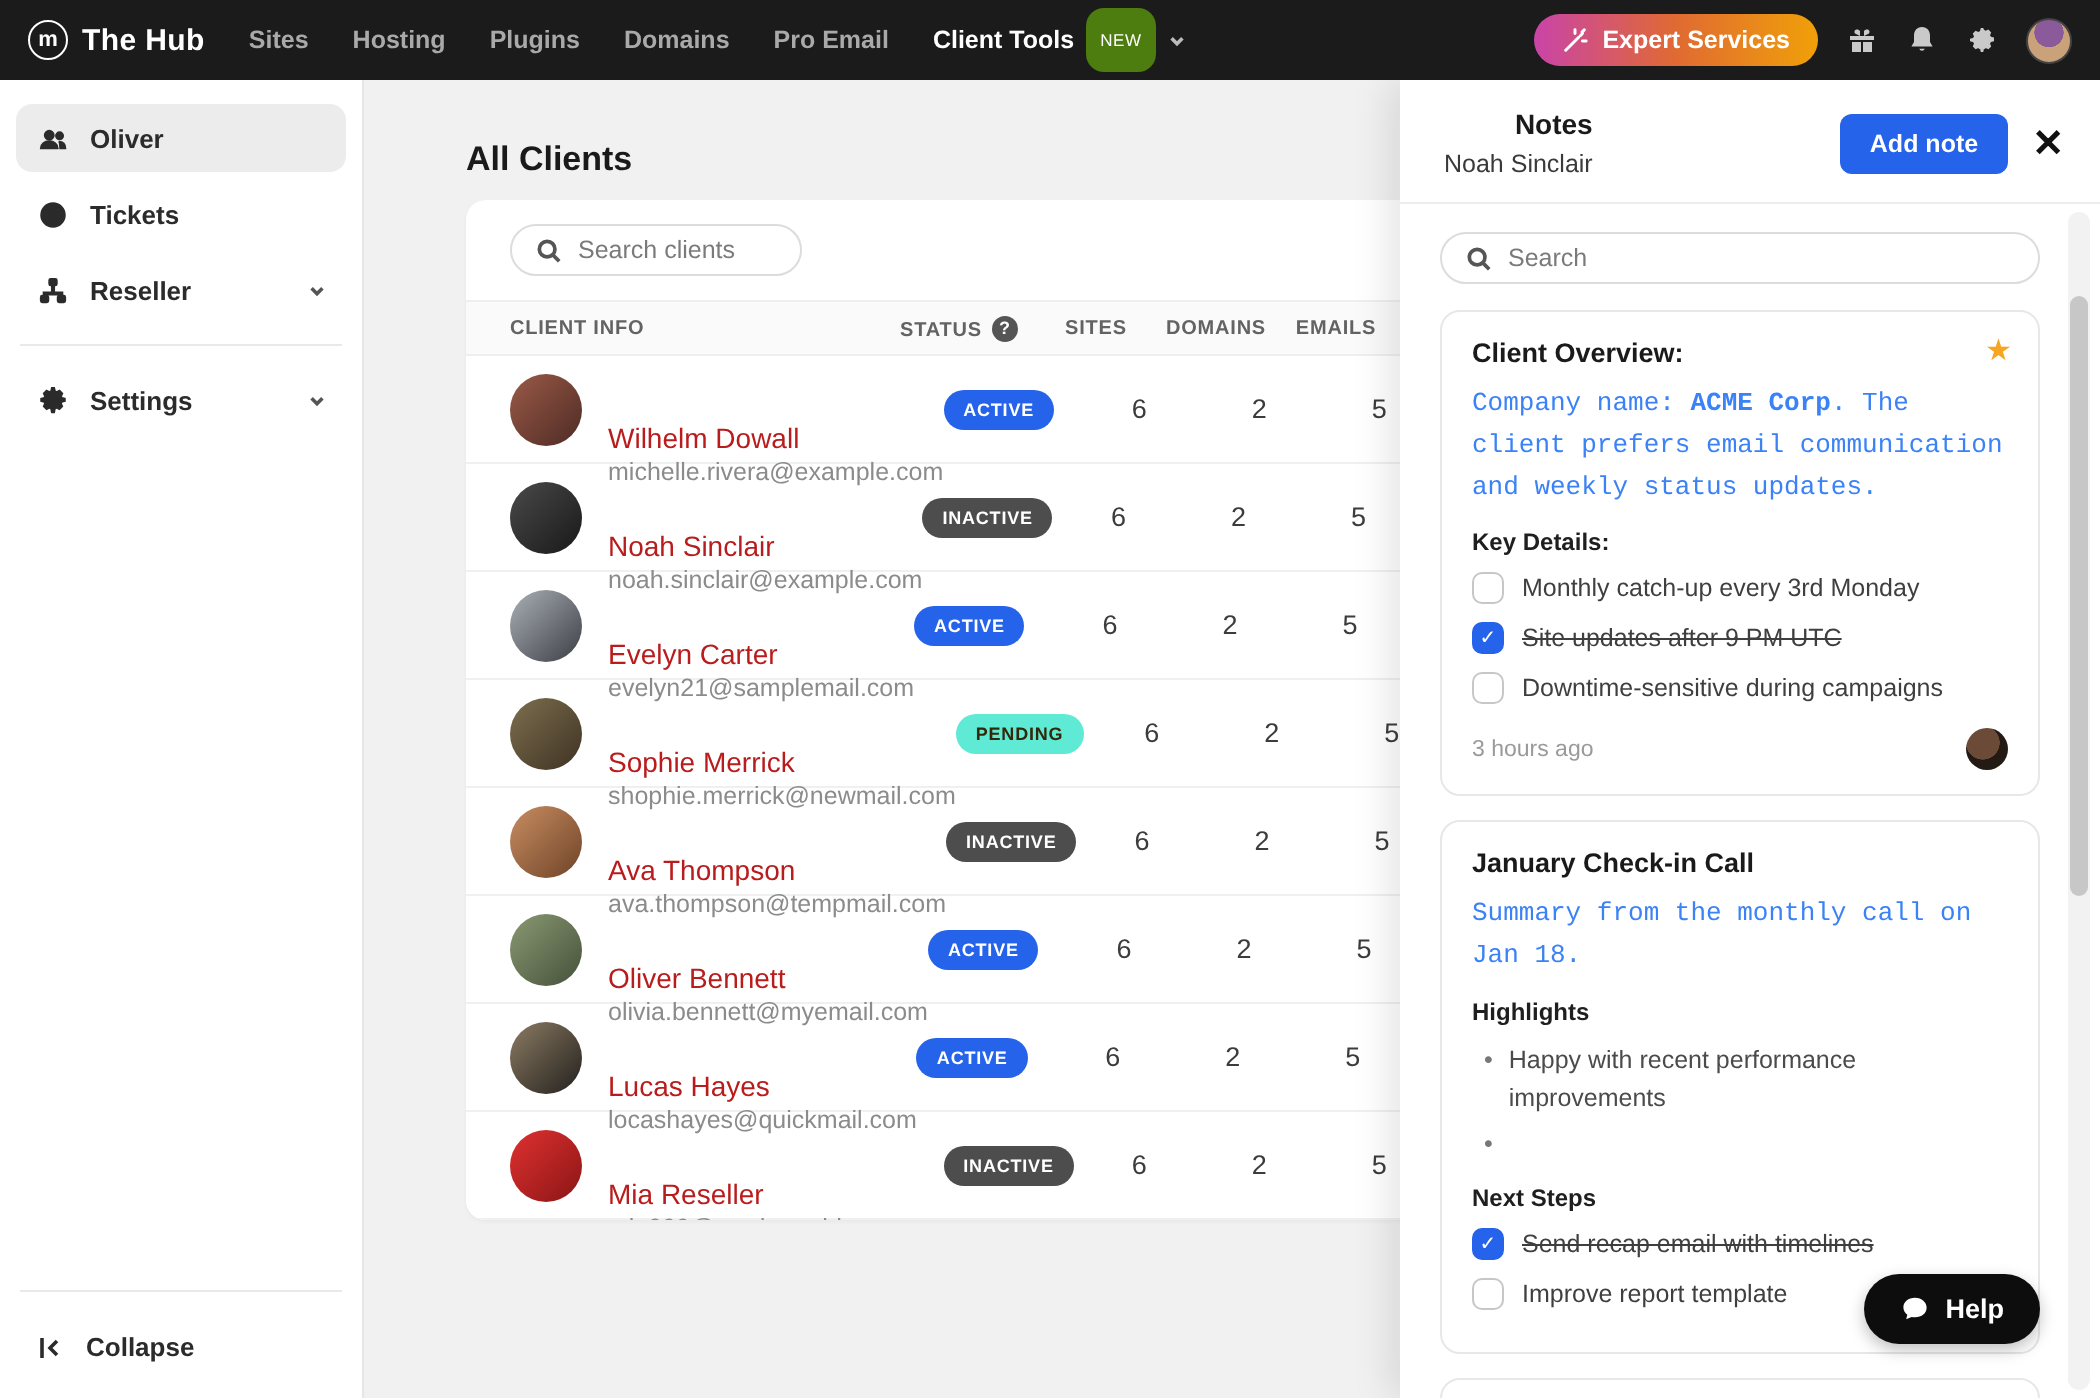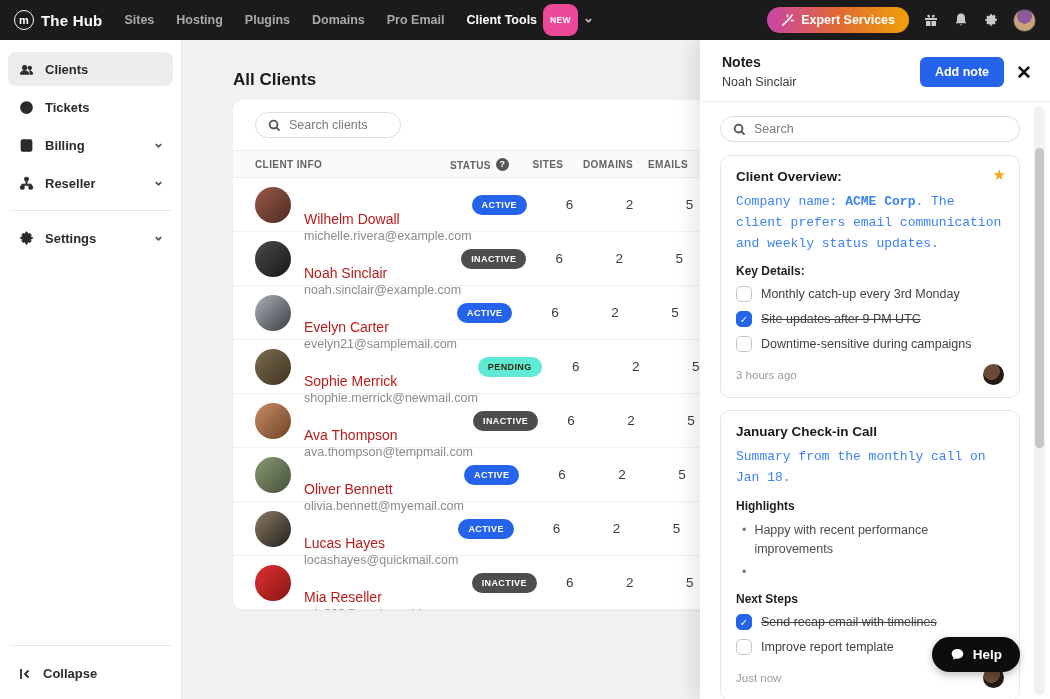--- a/index.html
+++ b/index.html
@@ -9,21 +9,21 @@
   
   .topnav { position:absolute; top:0; left:0; right:0; height:40px; background:#1b1b1b;
             display:flex; align-items:center; padding:0 14px; z-index:50; }
   .brand { display:flex; align-items:center; gap:7px; margin-right:22px; cursor:pointer; }
   .logo { width:20px; height:20px; border:1.6px solid #fff; border-radius:50%; display:flex;
           align-items:center; justify-content:center; color:#fff; font-weight:bold; font-size:11px; }
   .brand-name { color:#fff; font-size:15px; font-weight:700; letter-spacing:.2px; }
   .nav-links { display:flex; align-items:center; gap:22px; flex:1; }
   .nav-link { color:#a9a9a9; font-size:12.5px; font-weight:600; text-decoration:none; cursor:pointer; display:flex; align-items:center; gap:6px; }
   .nav-link.active { color:#fff; }
-  .new-badge { background:#ec4899; color:#fff; font-size:8.5px; font-weight:700; padding:11px 7px; border-radius:9px; letter-spacing:.3px; }
+  .new-badge { background:#4d7c0f; color:#fff; font-size:8.5px; font-weight:400; padding:11px 7px; border-radius:9px; letter-spacing:.3px; }
   .chev { width:9px; height:9px; stroke:#bbb; stroke-width:2; fill:none; }
   .nav-right { display:flex; align-items:center; gap:14px; }
   .expert-btn { border:none; cursor:pointer; display:flex; align-items:center; gap:7px;
                 background:linear-gradient(90deg,#c944a8,#e06a32,#f0a009); color:#fff;
                 font-family:inherit; font-size:12.5px; font-weight:700; padding:6px 14px; border-radius:15px; }
   .nav-icon { color:#c9c9c9; display:flex; align-items:center; cursor:pointer; }
   .nav-icon svg { width:16px; height:16px; fill:#c9c9c9; }
   .nav-avatar { width:23px; height:23px; border-radius:50%; cursor:pointer;
                 background:radial-gradient(circle at 50% 30%, #8a5a9a 0 40%, #caa27a 41% 100%); border:1px solid #444; }
 
@@ -66,21 +66,21 @@
   .c-name { font-size:14px; font-weight:400; color:#b91c1c; margin-bottom:2px; white-space:nowrap;margin-top:44px; }
   .c-email { font-size:12.5px; color:#8b8b8b; white-space:nowrap; }
   .cell-status { flex:0 0 68px; }
   .pill { display:inline-block; font-size:9px; font-weight:700; letter-spacing:.4px; padding:5px 10px; border-radius:11px; }
   .cell-num { flex:0 0 60px; text-align:center; font-size:13.5px; color:#3c3c3c; }
 
   
   .notes-panel { position:absolute; top:40px; right:0; bottom:0; width:350px; background:#fff; z-index:40;
                  box-shadow:-6px 0 18px rgba(0,0,0,.10); }
   .panel-header { display:flex; align-items:flex-start; justify-content:space-between; padding:14px 18px 12px 22px; }
-  .panel-title { font-size:14px; font-weight:700; margin-bottom:5px; }
+  .panel-title { font-size:14px; font-weight:700; margin-bottom:5px;text-align:right; }
   .panel-sub { font-size:12.5px; color:#3a3a3a; }
   .panel-actions { display:flex; align-items:center; gap:12px; margin-top:3px; }
   .add-note { background:#2563eb; color:#fff; border:none; font-family:inherit; font-size:12.5px; font-weight:700;
               padding:8px 15px; border-radius:6px; cursor:pointer; }
   .close-x { font-size:19px; font-weight:700; color:#111; cursor:pointer; line-height:1; }
   .panel-divider { height:1px; background:#ececec; }
   .panel-body { padding:14px 30px 0 20px; height:calc(100% - 61px); overflow:hidden; }
   .panel-search { width:100%; margin-bottom:13px; }
   .note-card { border:1px solid #e7e7e7; border-radius:10px; padding:13px 15px 12px; margin-bottom:12px; background:#fff; position:relative; }
   .note-title { font-size:13.5px; font-weight:700; margin-bottom:8px; padding-right:22px; }
@@ -160,43 +160,31 @@
   <div class="side-items">
     <div class="side-item active">
       <span class="side-icon">
         <svg viewBox="0 0 16 16" stroke="none">
             <circle cx="6" cy="6" r="2.4"></circle>
             <path d="M1.5 13c0-2.4 2-3.8 4.5-3.8S10.5 10.6 10.5 13z"></path>
             <circle cx="11.5" cy="6.3" r="1.9"></circle>
             <path d="M11 9.4c2.1.1 3.6 1.4 3.6 3.6h-3.2"></path>
           </svg>
       </span>
-      <span>Clients</span>
+      <span>Oliver</span>
     </div>
     <div class="side-item">
       <span class="side-icon">
         <svg viewBox="0 0 16 16" fill="none" stroke-width="1.6">
             <circle cx="8" cy="8" r="6"></circle>
             <circle cx="8" cy="8" r="2.4"></circle>
             <path d="M3.8 3.8l2.5 2.5M12.2 3.8 9.7 6.3M12.2 12.2 9.7 9.7M3.8 12.2l2.5-2.5"></path>
           </svg>
       </span>
       <span>Tickets</span>
-    </div>
-    <div class="side-item">
-      <span class="side-icon">
-        <svg viewBox="0 0 16 16" fill="none" stroke-width="1.5">
-            <rect x="2.5" y="2" width="11" height="12" rx="1.5"></rect>
-            <text x="8" y="10.8" font-size="8" text-anchor="middle" stroke="none" fill="#2b2b2b" font-weight="bold">$</text>
-          </svg>
-      </span>
-      <span>Billing</span>
-      <svg class="chev side-chev" viewBox="0 0 10 10" style="stroke:#555">
-          <polyline points="2,3.5 5,6.5 8,3.5"></polyline>
-        </svg>
     </div>
     <div class="side-item">
       <span class="side-icon">
         <svg viewBox="0 0 16 16" stroke="none">
             <rect x="6" y="1.5" width="4" height="3.5" rx=".8"></rect>
             <rect x="1.5" y="10.5" width="4" height="3.5" rx=".8"></rect>
             <rect x="10.5" y="10.5" width="4" height="3.5" rx=".8"></rect>
             <path d="M7.4 5h1.2v3H7.4z"></path>
             <path d="M3 10.5V8.7h10v1.8h-1.2V9.9H4.2v.6z"></path>
           </svg>
@@ -418,24 +406,20 @@
           </div>
           <div class="note-h">Next Steps</div>
           <label class="check-row done">
             <span class="cb checked">✓</span>
             <span class="cl-label">Send recap email with timelines</span>
           </label>
           <label class="check-row">
             <span class="cb"></span>
             <span class="cl-label">Improve report template</span>
           </label>
-          <div class="note-foot">
-            <span class="note-time">Just now</span>
-            <span class="note-avatar"></span>
-          </div>
         </div>
         <div class="note-card"></div>
       </div>
   </div>
   <div class="scroll-track">
     <div class="scroll-thumb"></div>
   </div>
 </aside>
 
 <button class="help-btn">

